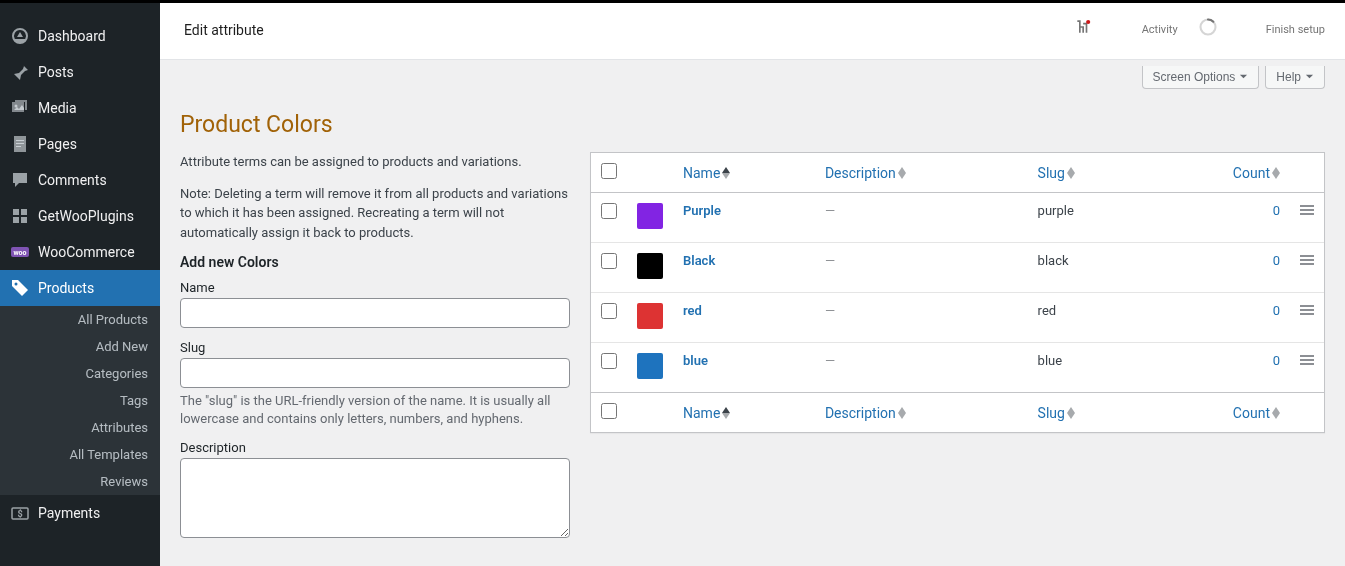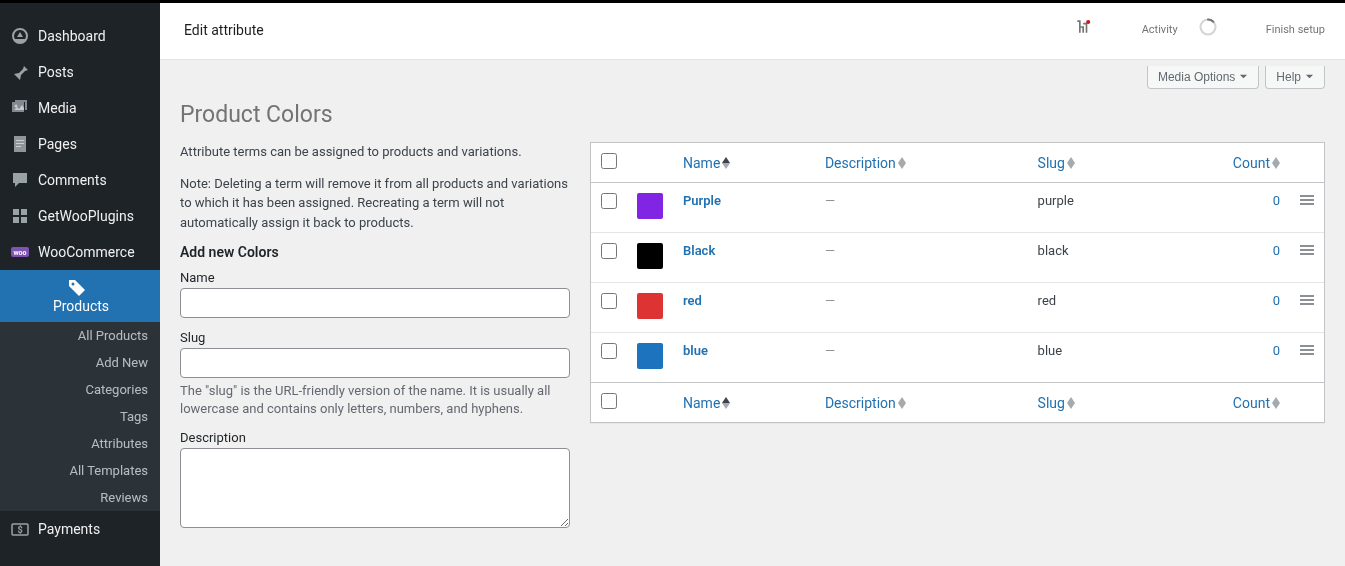--- a/index.html
+++ b/index.html
@@ -3,42 +3,42 @@
 <meta charset="utf-8">
 <style>
 * { box-sizing: border-box; margin: 0; padding: 0; }
 body { font-family: -apple-system, BlinkMacSystemFont, "Segoe UI", Roboto, sans-serif; font-size: 13px; color: #3c434a; background: #f0f0f1; }
 .app { display: flex; width: 1345px; height: 566px; overflow: hidden; }
 .topbar-black { position: absolute; top: 0; left: 0; right: 0; height: 3px; background: #000; z-index: 100; }
 
 
 .sidebar { width: 160px; background: #1d2327; color: #f0f0f1; flex-shrink: 0; padding-top: 18px; }
 .menu-item { display: flex; align-items: center; padding: 8px 8px 8px 10px; cursor: pointer; color: #f0f0f1; font-size: 14px; position: relative; }
-.menu-item.active { background: #2271b1; color: #fff; flex-direction: column; }
+.menu-item.active { background: #2271b1; color: #fff; }
 .menu-item.active::after { content: ""; position: absolute; right: -8px; top: 50%; transform: translateY(-50%); border: 8px solid transparent; border-right-color: #f0f0f1; }
 .menu-icon { width: 20px; height: 20px; margin-right: 8px; display: inline-flex; align-items: center; justify-content: center; color: rgba(240,246,252,0.6); }
 .menu-item.active .menu-icon { color: #fff; }
 .submenu { background: #2c3338; text-align: right; }
 .submenu-item { padding: 6px 12px; color: rgba(240,246,252,0.7); font-size: 13px; cursor: pointer; }
 
 
 .main { flex: 1; background: #f0f0f1; overflow-y: auto; position: relative; }
 .header-bar { background: #fff; display: flex; align-items: center; padding: 0 20px; height: 60px; border-bottom: 1px solid #e2e4e7; justify-content: space-between; }
 .header-title { font-size: 14px; color: #1e1e1e; padding-left: 4px; }
 .header-actions { margin-left: auto; display: flex; gap: 20px; }
 .header-action { display: flex; flex-direction: row; align-items: center; font-size: 11px; color: #757575; cursor: pointer; gap: 48px; }
 .header-action svg { width: 20px; height: 20px; margin-bottom: 2px; }
 .activity-dot { fill: #cc1818; }
 
 .content { padding: 0 20px 20px; position: relative; }
 .tabs-row { display: flex; justify-content: flex-end; gap: 6px; padding: 6px 0; }
 .tab-btn { background: #f6f7f7; border: 1px solid #c3c4c7; border-top: none; border-radius: 0 0 4px 4px; padding: 4px 10px; font-size: 12px; color: #646970; cursor: pointer; display: inline-flex; align-items: center; gap: 4px; }
 .tab-btn svg { width: 9px; height: 9px; }
 
-.page-title { font-size: 23px; font-weight: 400; color: #737373; margin: 6px 0 14px; }
+.page-title { font-size: 23px; font-weight: 400; color: #a16207; margin: 16px 0 14px; }
 .columns { display: flex; gap: 20px; }
 .col-left { width: 390px; flex-shrink: 0; }
 .col-right { flex: 1; }
 
 .intro-text { font-size: 13px; color: #3c434a; margin-bottom: 12px; line-height: 1.5; }
 .form-section-title { font-size: 14px; font-weight: 600; margin-bottom: 10px; color: #1d2327; }
 .form-field { margin-bottom: 12px; }
 .form-label { display: block; font-size: 13px; margin-bottom: 3px; color: #1d2327; }
 .form-input { width: 100%; padding: 4px 8px; border: 1px solid #8c8f94; border-radius: 4px; font-size: 14px; height: 30px; background: #fff; }
 .form-textarea { width: 100%; padding: 6px 8px; border: 1px solid #8c8f94; border-radius: 4px; font-size: 14px; height: 80px; background: #fff; resize: vertical; }
@@ -183,21 +183,21 @@
                 <path d="M12 3a9 9 0 016.4 2.6" stroke-linecap="round"></path>
               </svg></span>
           <span>Finish setup</span>
         </div>
       </div>
     </div>
 
     <div class="content">
       <div class="tabs-row">
         <button class="tab-btn">
-          <span>Media Options</span>
+          <span>Screen Options</span>
           <span><svg viewBox="0 0 10 10" fill="currentColor">
                 <path d="M1 3l4 4 4-4z"></path>
               </svg></span>
         </button>
         <button class="tab-btn">
           <span>Help</span>
           <span><svg viewBox="0 0 10 10" fill="currentColor">
                 <path d="M1 3l4 4 4-4z"></path>
               </svg></span>
         </button>

